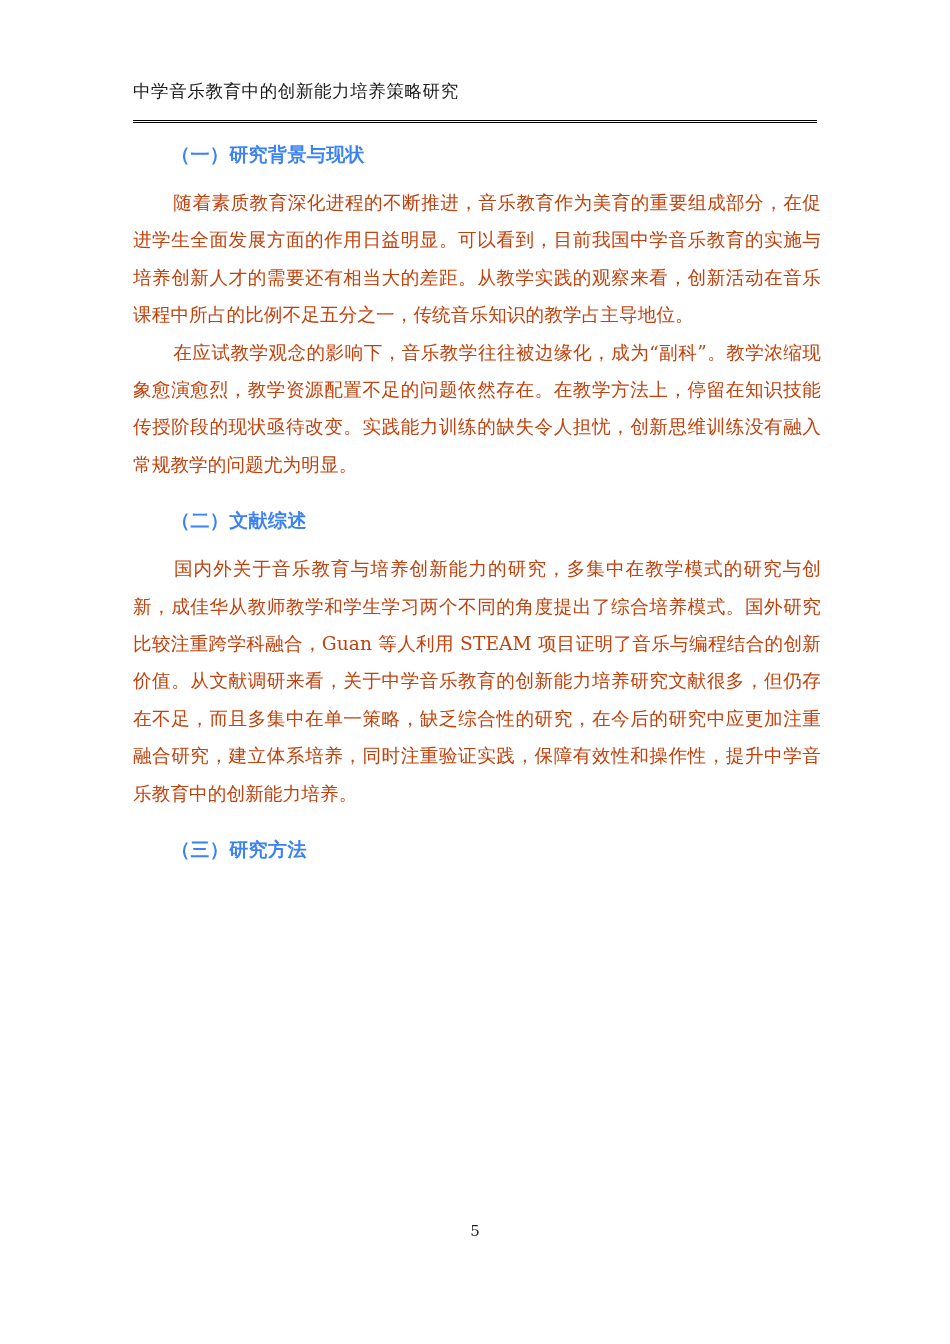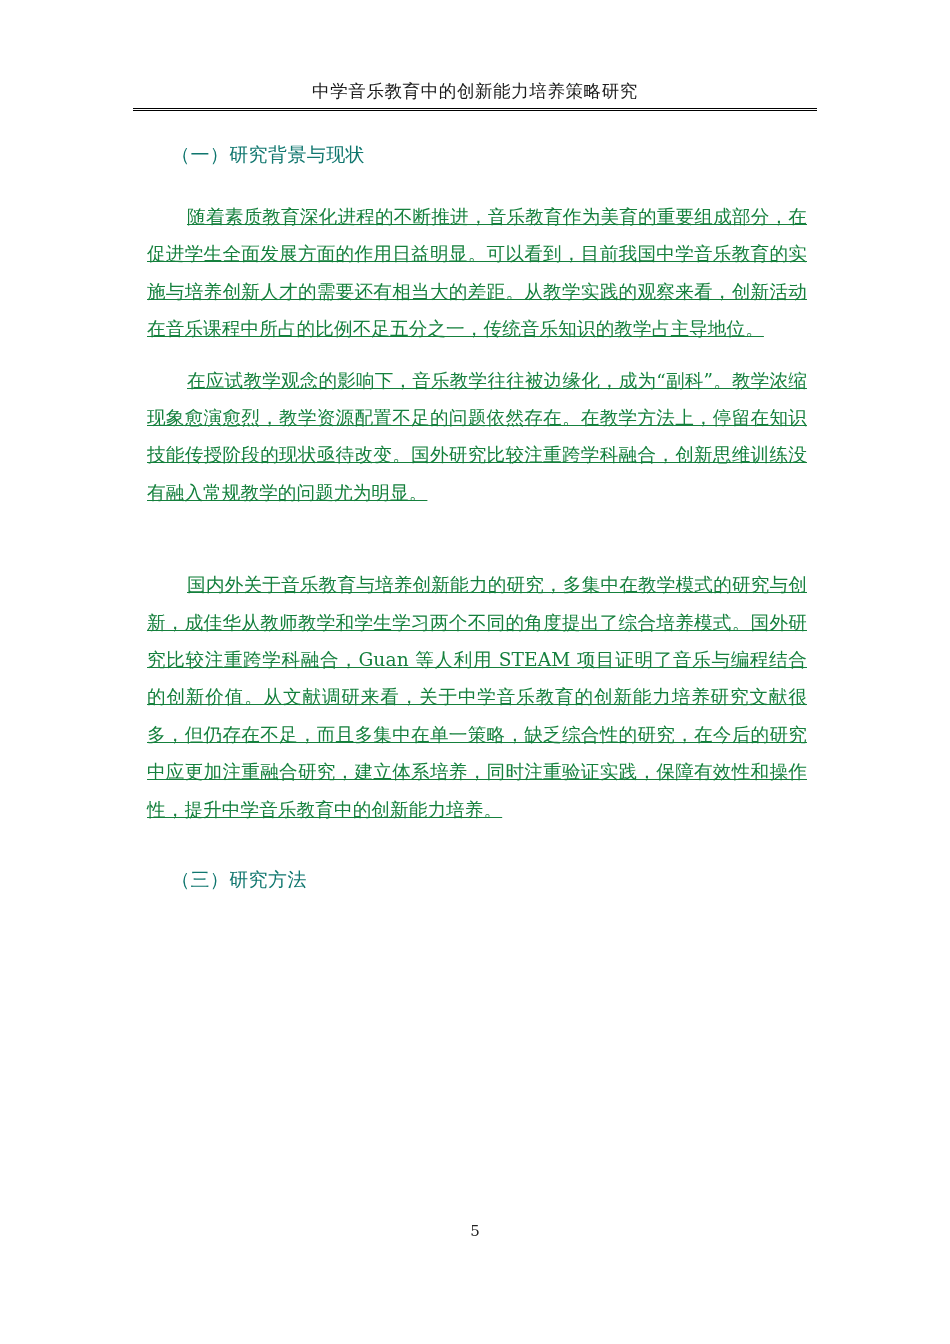--- a/index.html
+++ b/index.html
@@ -22,66 +22,64 @@
     box-sizing: border-box;
   }
   
   .header-zone {
     position: absolute;
     left: 133px;
     top: 78px;
     width: 684px;
   }
   .header-title {
-    text-align: center;
     font-family: "DejaVu Serif", "Liberation Serif", serif;
     font-size: 17.5px;
     letter-spacing: 0.6px;
     line-height: 26px;
     color: #1a1a1a;
-    padding-bottom: 3px;
+    padding-bottom: 15px;
   }
   .header-rule-outer {
     border-top: 1.6px solid #000;
     margin-top: 1px;
   }
   .header-rule-inner {
     border-top: 0.8px solid #000;
     margin-top: 1.2px;
   }
   
   .content {
     position: absolute;
     left: 133px;
     top: 134px;
     width: 688px;
   }
   h2.section-heading {
     font-family: "DejaVu Sans", "Liberation Sans", sans-serif;
     font-size: 19px;
-    font-weight: normal;
+    font-weight: bold;
     margin: 0;
     padding: 0;
     line-height: 40px;
     text-indent: 38px;
     letter-spacing: 0.4px;
-    color: #0f766e;
+    color: #3b82f6;
   }
   .spacer-sm { height: 10px; }
   .spacer-md { height: 17px; }
   p.body-para {
-    margin: 14px;
+    margin: 0;
     padding: 0;
     font-size: 18.6px;
     line-height: 37.4px;
     text-align: justify;
     text-justify: inter-ideograph;
     letter-spacing: 0.1px;
-    color: #15803d;
-    text-decoration: underline;
+    color: #c2410c;
   }
   p.body-para .indent {
     display: inline-block;
     width: 40px;
   }
   
   .page-number {
     position: absolute;
     left: 0;
     top: 1222px;
@@ -101,24 +99,25 @@
     <div class="header-title">中学音乐教育中的创新能力培养策略研究</div>
     <div class="header-rule-outer"></div>
     <div class="header-rule-inner"></div>
   </div>
 
   <div class="content">
 
     <h2 class="section-heading">（一）研究背景与现状</h2>
     <div class="spacer-sm"></div>
     <p class="body-para"><span class="indent"></span><span>随着素质教育深化进程的不断推进，音乐教育作为美育的重要组成部分，在促进学生全面发展方面的作用日益明显。可以看到，目前我国中学音乐教育的实施与培养创新人才的需要还有相当大的差距。从教学实践的观察来看，创新活动在音乐课程中所占的比例不足五分之一，传统音乐知识的教学占主导地位。</span></p>
-    <p class="body-para"><span class="indent"></span><span>在应试教学观念的影响下，音乐教学往往被边缘化，成为“副科”。教学浓缩现象愈演愈烈，教学资源配置不足的问题依然存在。在教学方法上，停留在知识技能传授阶段的现状亟待改变。国外研究比较注重跨学科融合，创新思维训练没有融入常规教学的问题尤为明显。</span></p>
+    <p class="body-para"><span class="indent"></span><span>在应试教学观念的影响下，音乐教学往往被边缘化，成为“副科”。教学浓缩现象愈演愈烈，教学资源配置不足的问题依然存在。在教学方法上，停留在知识技能传授阶段的现状亟待改变。实践能力训练的缺失令人担忧，创新思维训练没有融入常规教学的问题尤为明显。</span></p>
 
     <div class="spacer-md"></div>
 
+    <h2 class="section-heading">（二）文献综述</h2>
     <div class="spacer-sm"></div>
     <p class="body-para"><span class="indent"></span><span>国内外关于音乐教育与培养创新能力的研究，多集中在教学模式的研究与创新，成佳华从教师教学和学生学习两个不同的角度提出了综合培养模式。国外研究比较注重跨学科融合，Guan 等人利用 STEAM 项目证明了音乐与编程结合的创新价值。从文献调研来看，关于中学音乐教育的创新能力培养研究文献很多，但仍存在不足，而且多集中在单一策略，缺乏综合性的研究，在今后的研究中应更加注重融合研究，建立体系培养，同时注重验证实践，保障有效性和操作性，提升中学音乐教育中的创新能力培养。</span></p>
 
     <div class="spacer-md"></div>
 
     <h2 class="section-heading">（三）研究方法</h2>
     <div class="spacer-sm"></div>
 
   </div>
 

